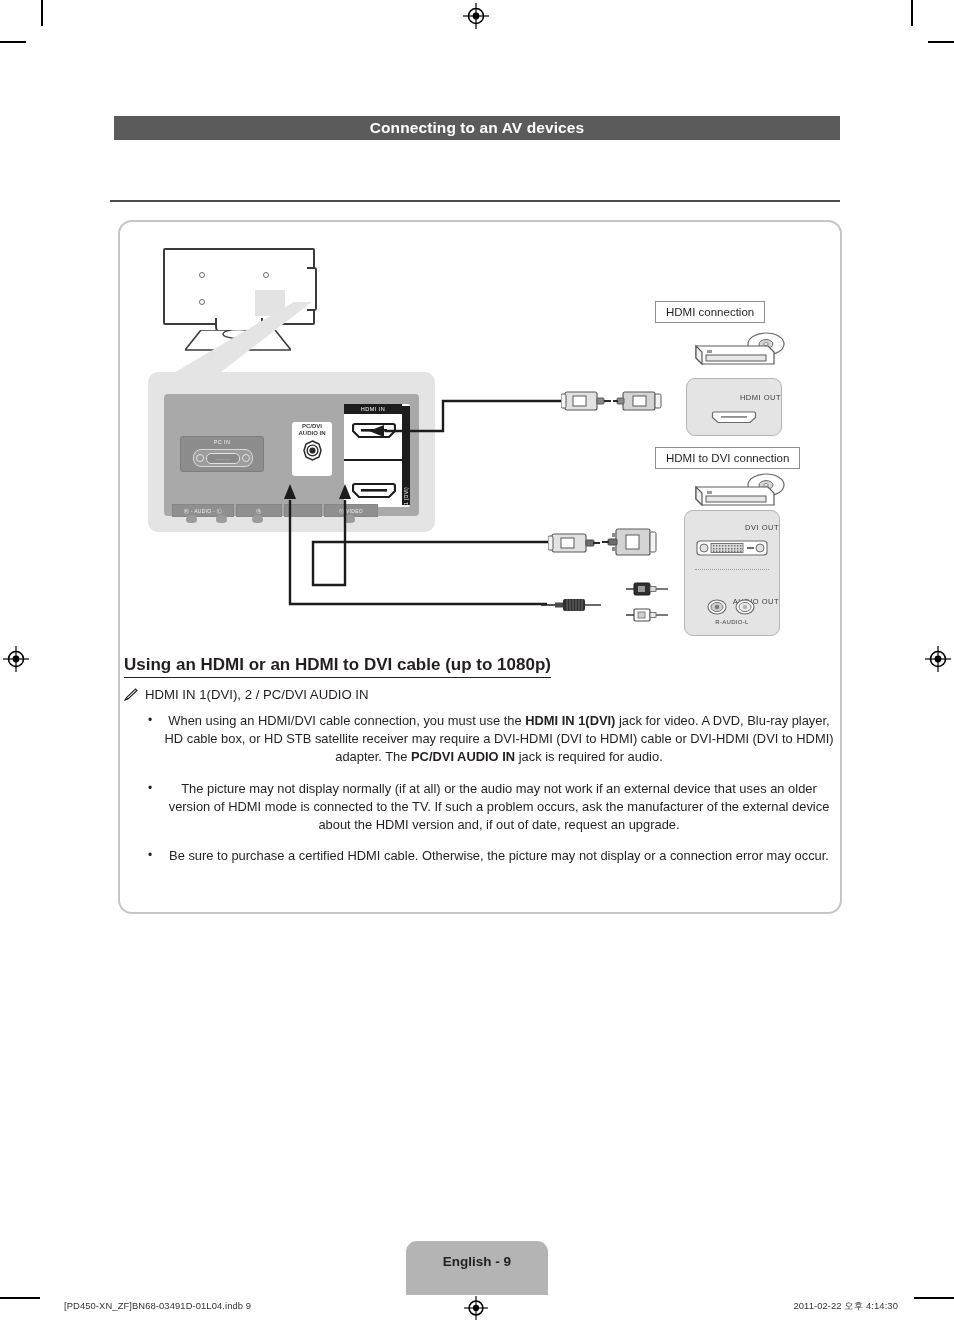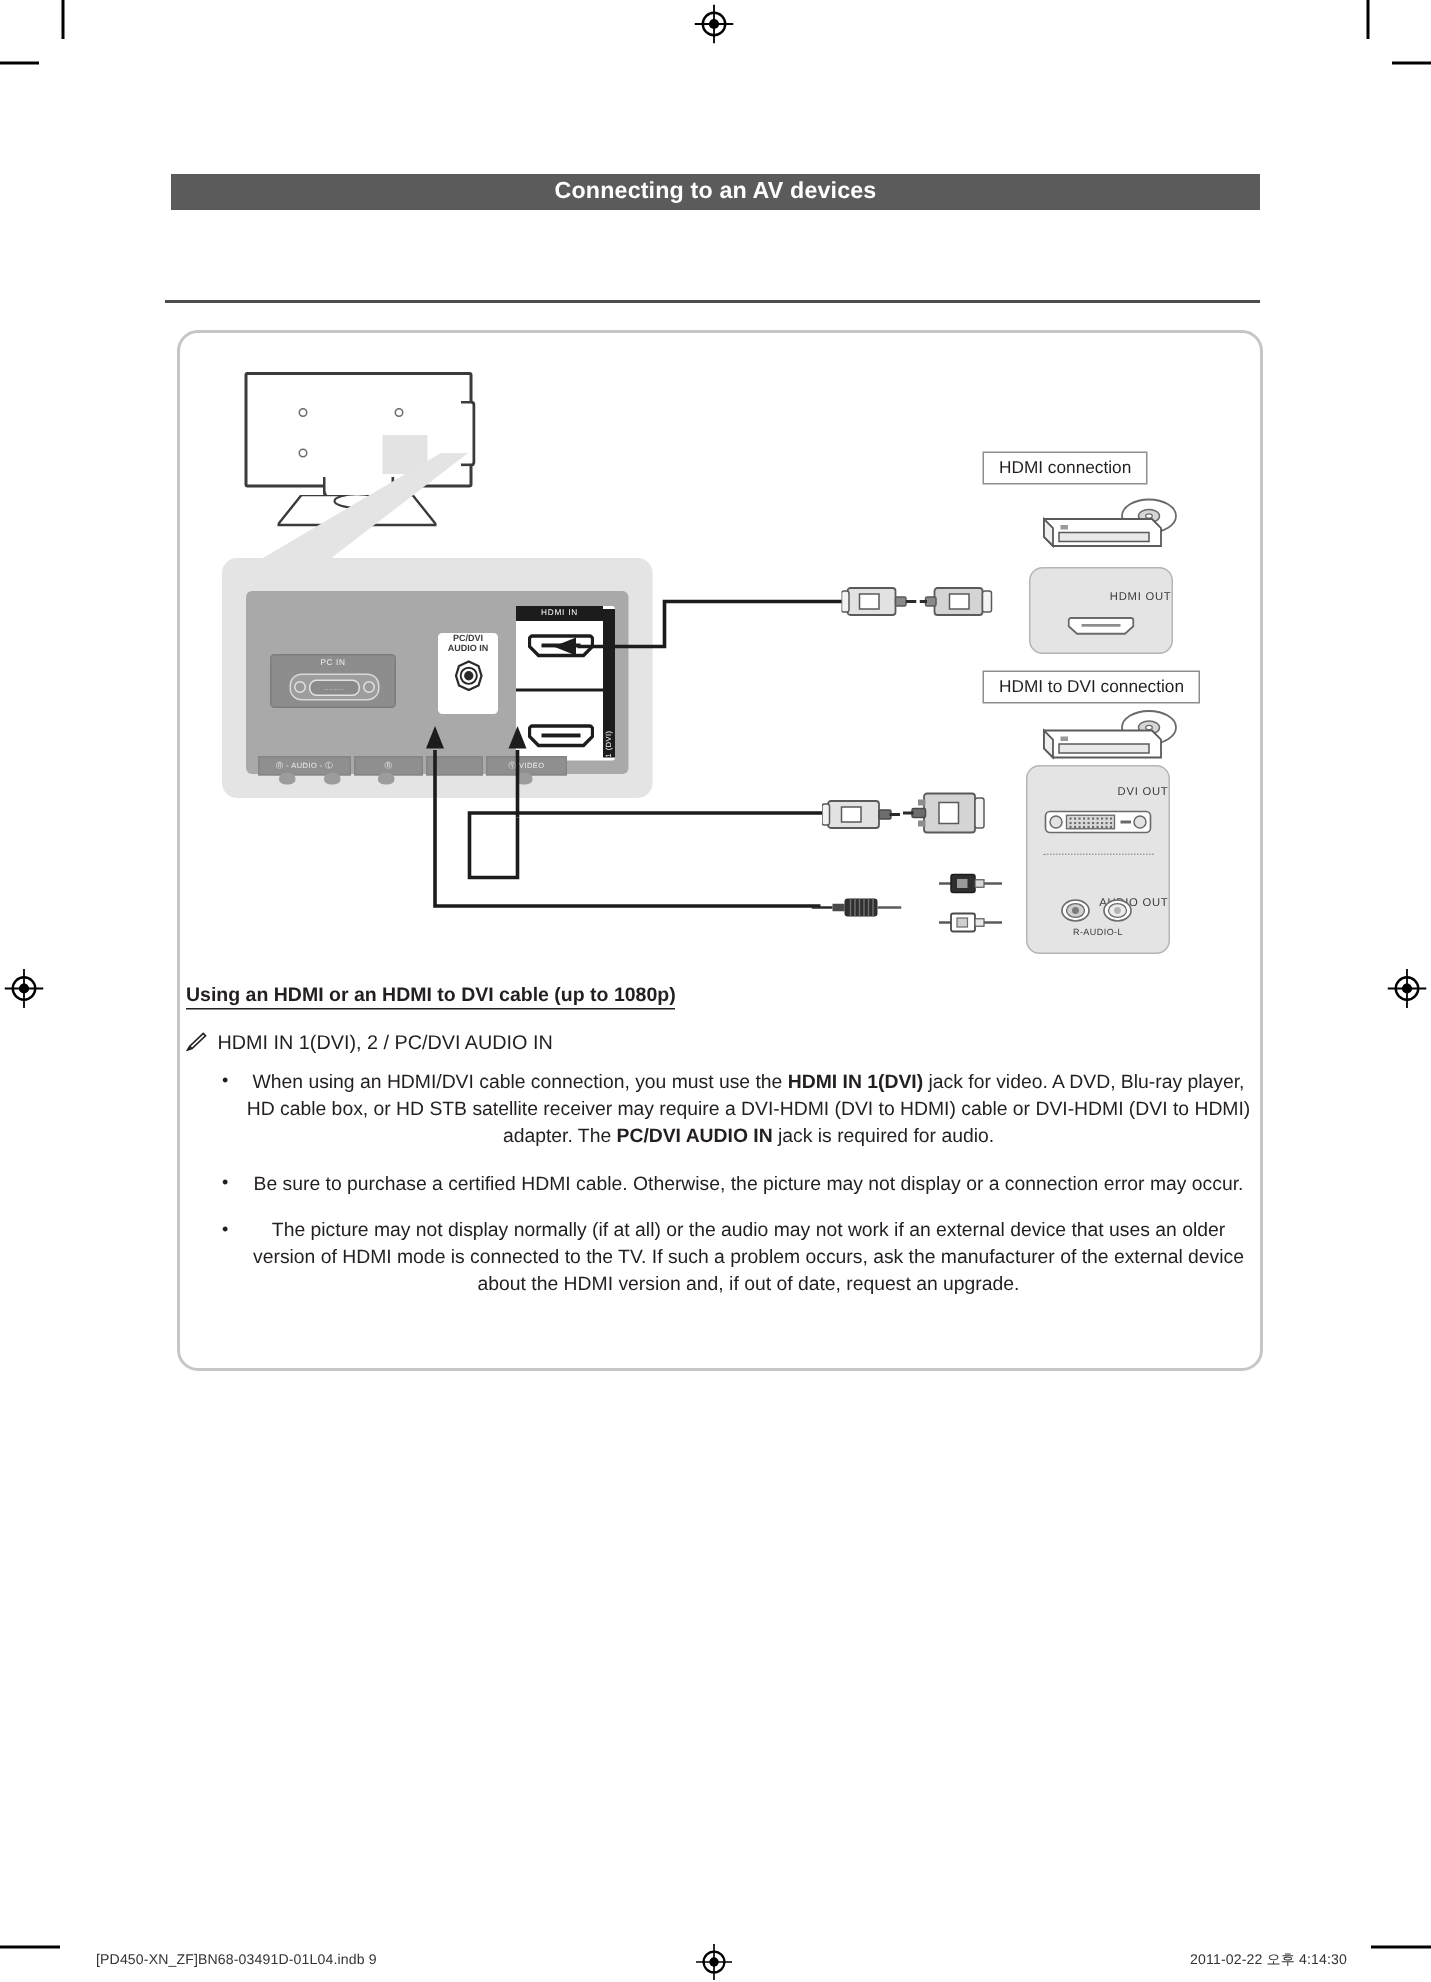--- a/index.html
+++ b/index.html
@@ -175,21 +175,21 @@
     font-size:6px;color:#3b3b3b;letter-spacing:.3px;
   }
 
   
   .plug{position:absolute;}
   .plug svg{display:block;}
 
   
   .usingline{
     position:absolute;left:124px;top:655px;
-    font-size:13px;font-weight:bold;color:#231f20;
+    font-size:17px;font-weight:bold;color:#231f20;
     border-bottom:1.5px solid #231f20;padding-bottom:2px;
   }
   .noteline{
     position:absolute;left:124px;top:686px;width:700px;
     font-size:13.2px;color:#231f20;display:flex;align-items:center;gap:7px;
   }
   .pen-icon{display:inline-block;width:14px;height:14px;margin-top:2px;}
   .bullets{position:absolute;left:146px;top:712px;width:690px;}
   .bullet{
     position:relative;padding-left:16px;margin-bottom:13px;
@@ -553,24 +553,27 @@
         <path d="M1,12 L4,11 L13,2.5 L11.5,1 L2.5,9.5 Z" fill="#ffffff" stroke="#231f20" stroke-width="1.1"></path>
         <path d="M2.5,9.5 L4,11" stroke="#231f20" stroke-width="1"></path>
         <path d="M1,12 L2.6,10.8" stroke="#231f20" stroke-width="1"></path>
       </svg>
     </span>
     <span>HDMI IN 1(DVI), 2 / PC/DVI AUDIO IN</span>
   </div>
 
   <div class="bullets">
     <div class="bullet"><span>When using an HDMI/DVI cable connection, you must use the </span><b>HDMI IN 1(DVI)</b><span> jack for video. A DVD, Blu-ray player, HD cable box, or HD STB satellite receiver may require a DVI-HDMI (DVI to HDMI) cable or DVI-HDMI (DVI to HDMI) adapter. The </span><b>PC/DVI AUDIO IN</b><span> jack is required for audio.</span></div>
+    <div class="bullet"><span>The picture may not display normally (if at all) or the audio may not work if an external device that uses an older version of HDMI mode is connected to the TV. If such a problem occurs, ask the manufacturer of the external device about the HDMI version and, if out of date, request an upgrade.</span></div>
     <div class="bullet"><span>Be sure to purchase a certified HDMI cable. Otherwise, the picture may not display or a connection error may occur.</span></div>
-    <div class="bullet"><span>The picture may not display normally (if at all) or the audio may not work if an external device that uses an older version of HDMI mode is connected to the TV. If such a problem occurs, ask the manufacturer of the external device about the HDMI version and, if out of date, request an upgrade.</span></div>
-  </div>
-
+  </div>
+
+  <div class="pagebadge">
+    <span>English - 9</span>
+  </div>
   <div class="foot-left">[PD450-XN_ZF]BN68-03491D-01L04.indb   9</div>
   <div class="foot-right">2011-02-22   오후 4:14:30</div>
   <div class="foot-reg">
     <svg width="24" height="24" viewBox="0 0 26 26">
       <circle cx="13" cy="13" r="7.5" fill="none" stroke="#000" stroke-width="1.6"></circle>
       <circle cx="13" cy="13" r="3.4" fill="#000"></circle>
       <line x1="13" y1="0" x2="13" y2="26" stroke="#000" stroke-width="1.2"></line>
       <line x1="0" y1="13" x2="26" y2="13" stroke="#000" stroke-width="1.2"></line>
     </svg>
   </div>

